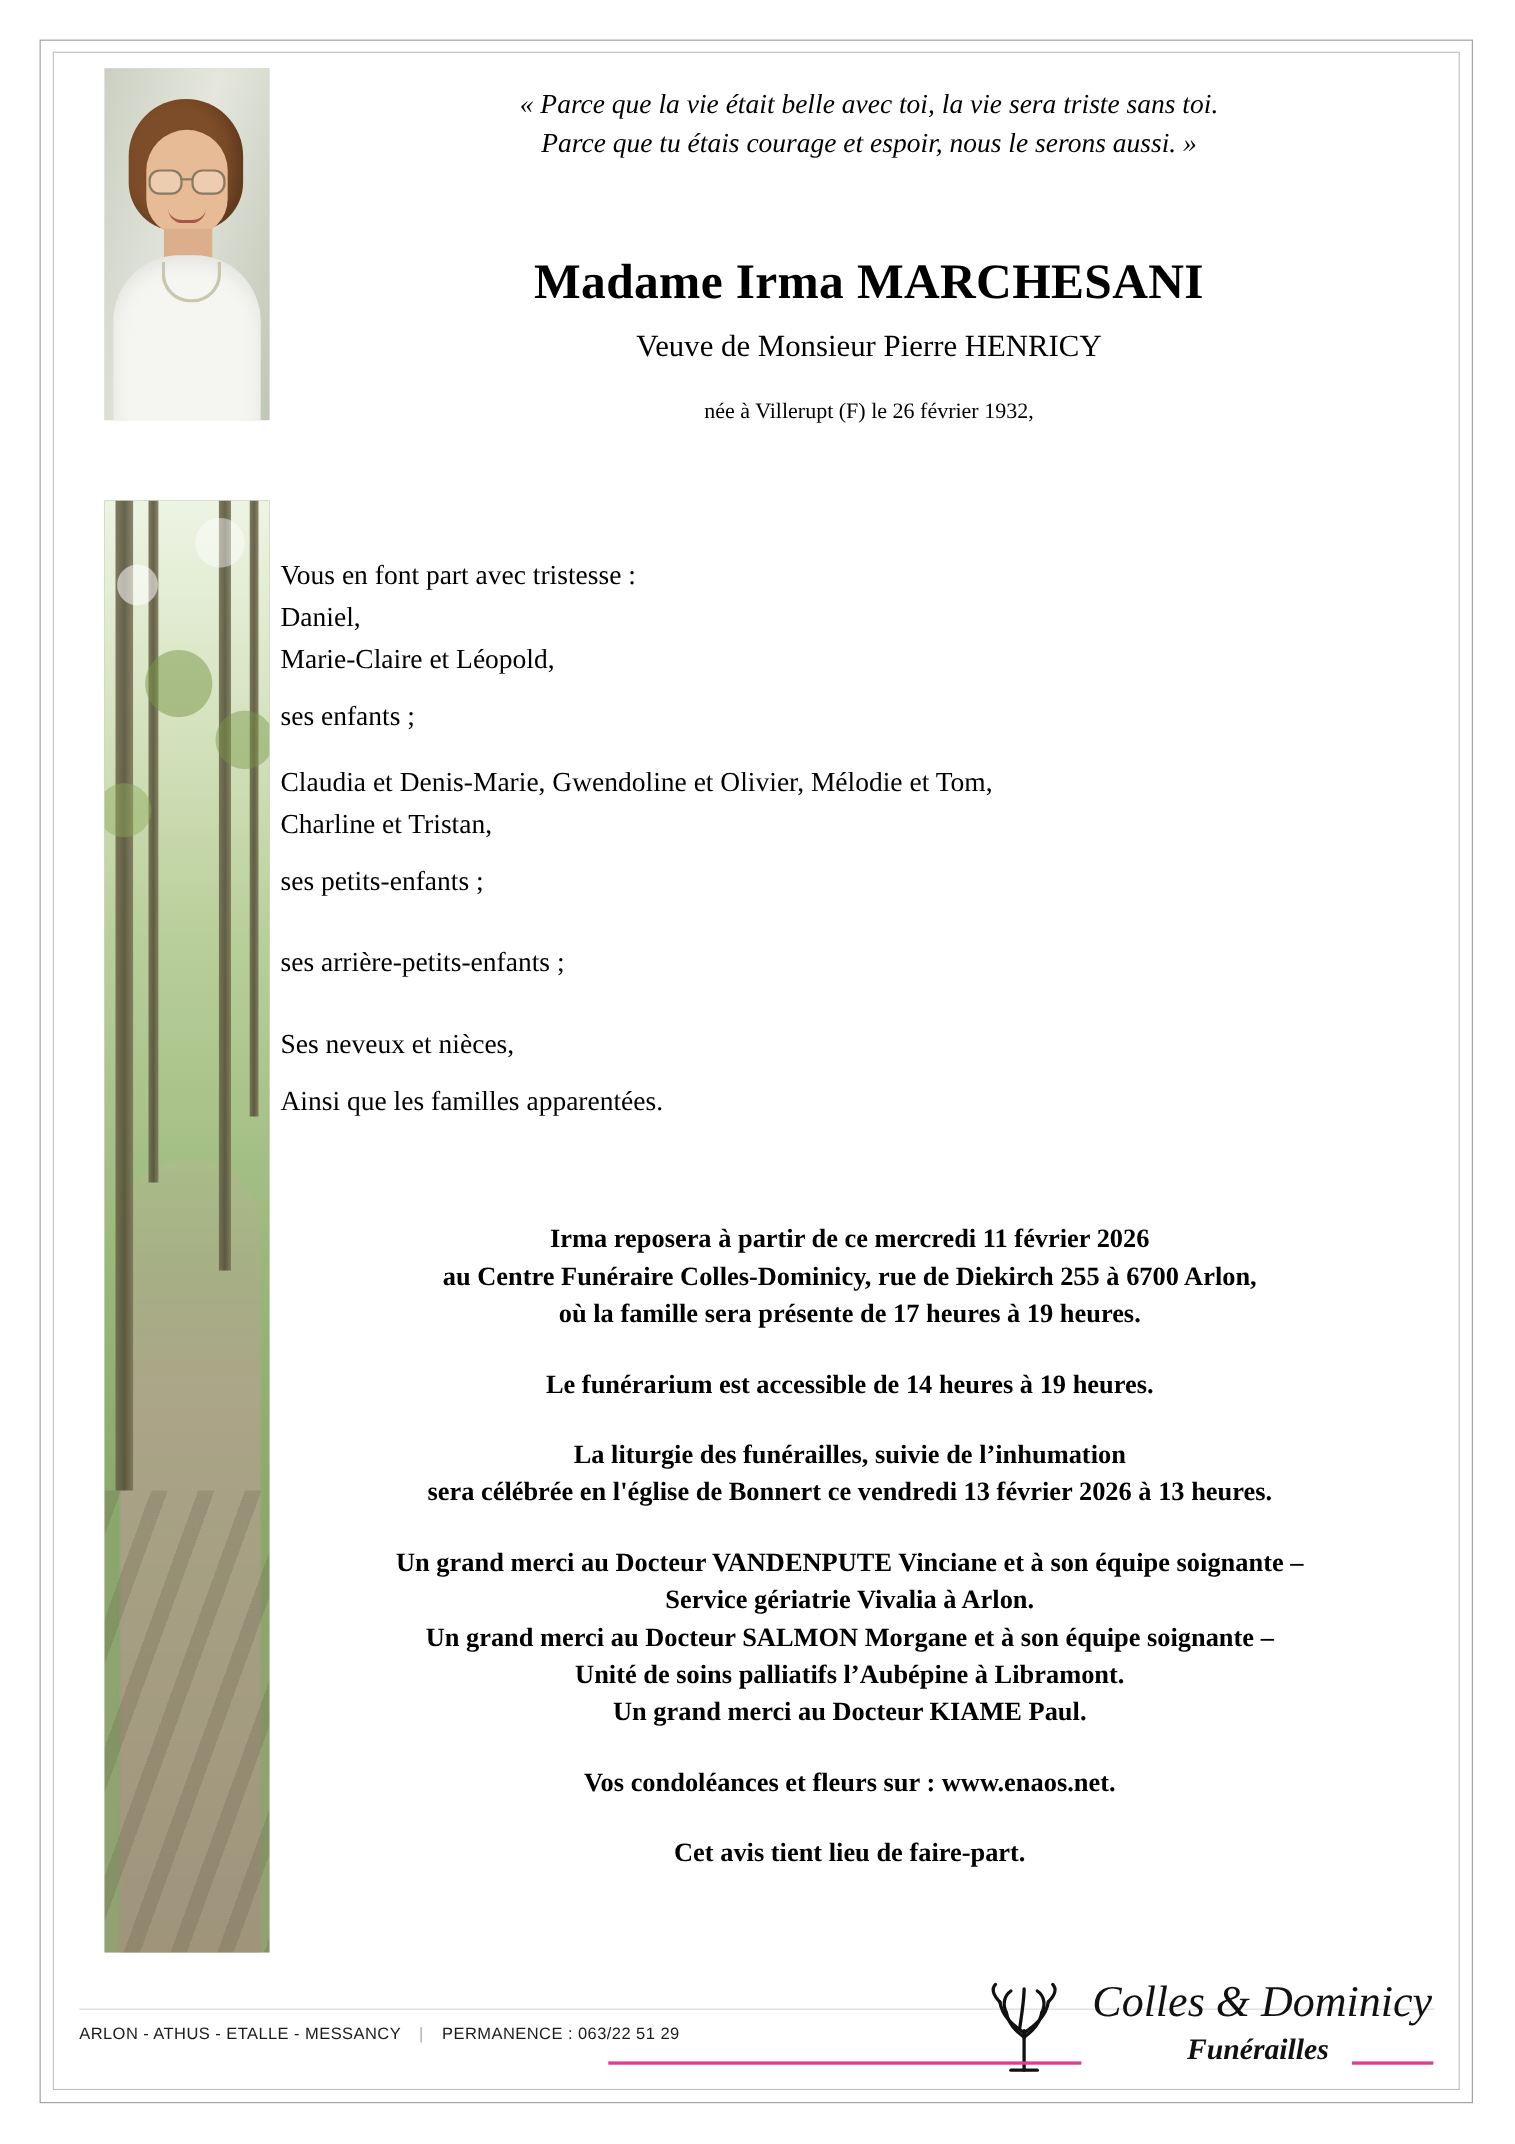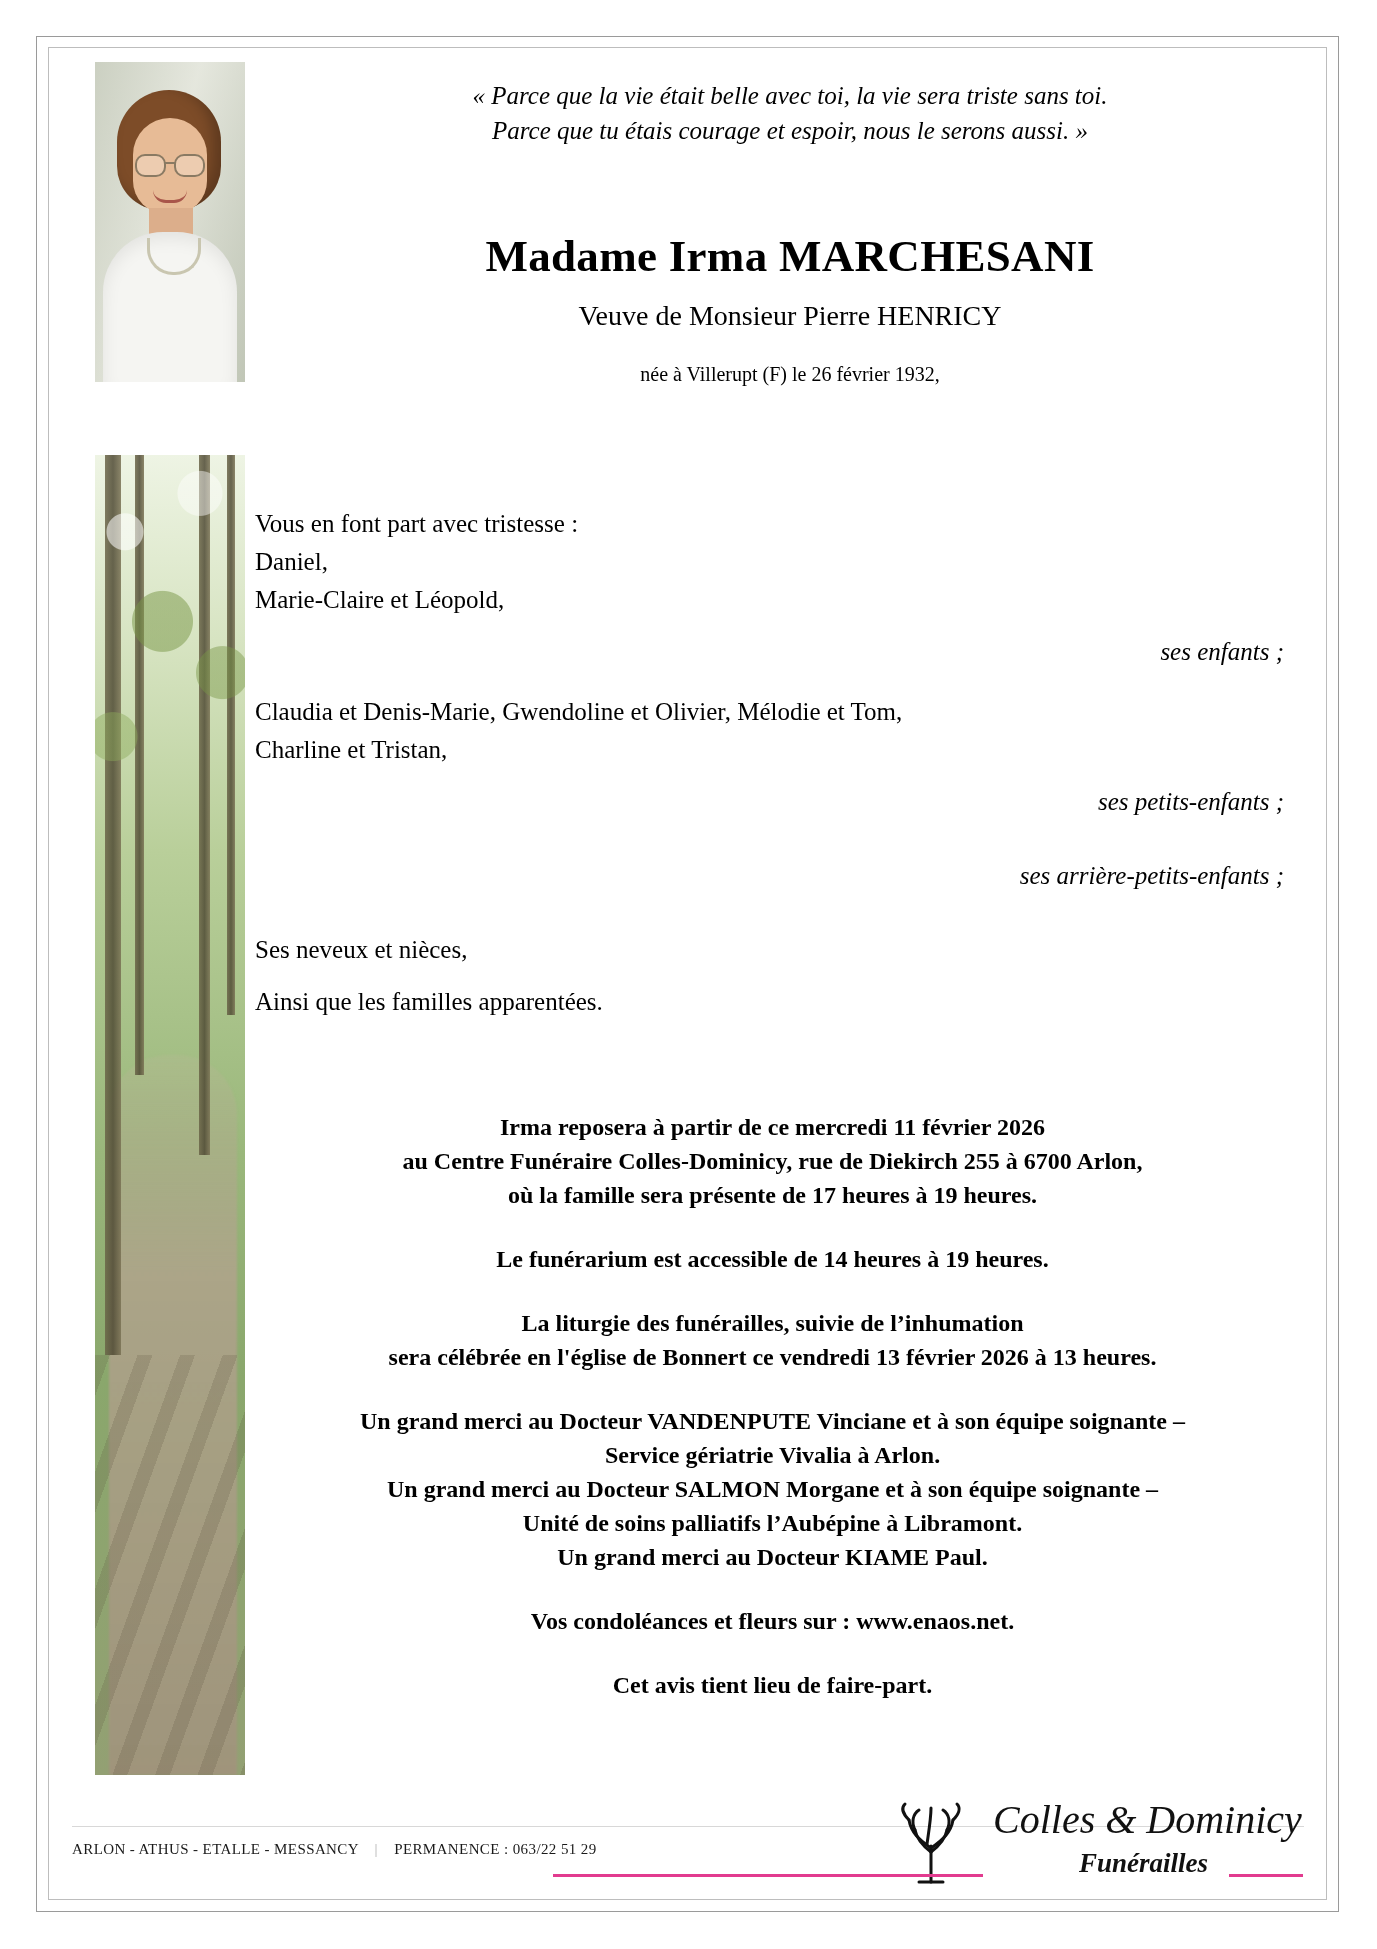--- a/index.html
+++ b/index.html
@@ -233,22 +233,20 @@
     position: absolute;
     left: 255px;
     top: 505px;
     width: 1035px;
     font-size: 25px;
     line-height: 38px;
   }
   .body-block .line { display: block; }
   .rel {
     display: block;
-    text-align: right;
-    font-style: italic;
     padding-right: 6px;
   }
   .gap { height: 22px; }
   .gap-s { height: 14px; }
   .ceremony {
     position: absolute;
     left: 255px;
     top: 1110px;
     width: 1035px;
     text-align: center;
@@ -264,21 +262,21 @@
     left: 72px;
     top: 1826px;
     width: 1232px;
     height: 1px;
     background: #d8d8d8;
   }
   .footer-left {
     position: absolute;
     left: 72px;
     top: 1841px;
-    font-family: Liberation Serif, serif;
+    font-family: Liberation Sans, sans-serif;
     font-size: 15px;
     letter-spacing: .4px;
     color: #1a1a1a;
     white-space: nowrap;
   }
   .footer-left .sep {
     display: inline-block;
     margin: 0 12px;
     color: #b0b0b0;
   }

